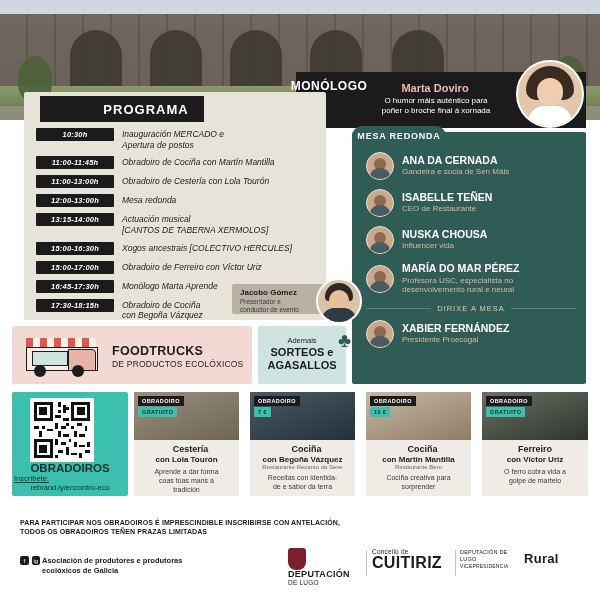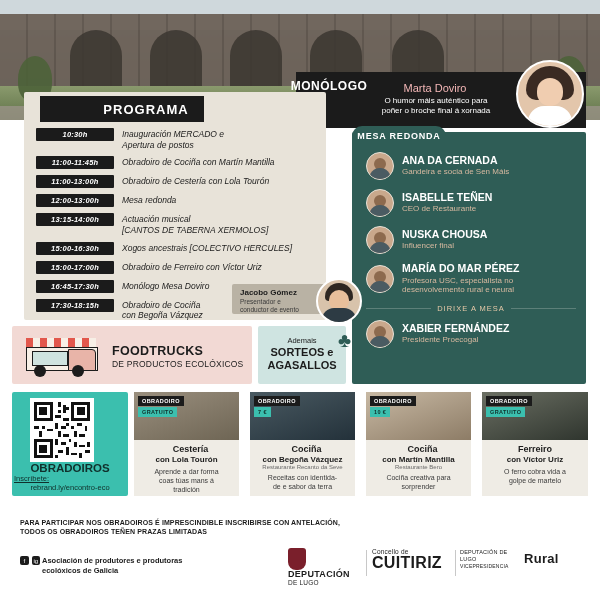--- a/index.html
+++ b/index.html
@@ -56,21 +56,21 @@
   
   .monoblock{
     position:absolute;left:296px;top:72px;width:290px;height:56px;background:#1b1b1b;
   }
   .mono-tab-outer{
     position:absolute;left:296px;top:78px;width:66px;height:16px;background:#1b1b1b;
     color:#fff;font-size:12px;font-weight:bold;letter-spacing:.5px;
     display:flex;align-items:center;justify-content:center;border-radius:2px;
   }
   .mono-name{position:absolute;left:360px;top:82px;width:150px;text-align:center;
-    color:#f3b6b6;font-size:11px;font-weight:normal;}
+    color:#f3b6b6;font-size:11px;font-weight:bold;}
   .mono-desc{position:absolute;left:352px;top:96px;width:168px;text-align:center;
     color:#ffffff;font-size:8px;line-height:1.25;}
   .mono-photo{position:absolute;left:516px;top:60px;width:64px;height:64px;border-radius:50%;
     background:#e3c6ab;overflow:hidden;border:2px solid #fff;}
   .mono-photo .hair{position:absolute;left:8px;top:4px;width:48px;height:34px;border-radius:24px 24px 10px 10px;background:#3a2a22;}
   .mono-photo .face{position:absolute;left:19px;top:16px;width:26px;height:28px;border-radius:13px;background:#f0cdb0;}
   .mono-photo .body{position:absolute;left:10px;bottom:0;width:44px;height:20px;border-radius:16px 16px 0 0;background:#ffffff;}
 
   
   .prog{
@@ -214,21 +214,21 @@
     <div class="prow">
       <div class="ptime">15:00-16:30h</div>
       <div class="ptxt" style="white-space:pre-line">Xogos ancestrais [COLECTIVO HERCULES]</div>
     </div>
     <div class="prow">
       <div class="ptime">15:00-17:00h</div>
       <div class="ptxt" style="white-space:pre-line">Obradoiro de Ferreiro con Víctor Uriz</div>
     </div>
     <div class="prow">
       <div class="ptime">16:45-17:30h</div>
-      <div class="ptxt" style="white-space:pre-line">Monólogo Mesa Doviro</div>
+      <div class="ptxt" style="white-space:pre-line">Monólogo Marta Aprende</div>
     </div>
     <div class="prow">
       <div class="ptime">17:30-18:15h</div>
       <div class="ptxt" style="white-space:pre-line">Obradoiro de Cociña
 con Begoña Vázquez</div>
     </div>
     <div class="prow">
       <div class="ptime">18:15h</div>
       <div class="ptxt" style="white-space:pre-line">Peche evento</div>
     </div>
@@ -257,21 +257,21 @@
         <div class="mesa-role" style="white-space:pre-line">CEO de Restaurante</div>
       </div>
     </div>
     <div class="mesa-item">
       <div class="mesa-av">
           <i></i>
           <b></b>
         </div>
       <div>
         <div class="mesa-name">NUSKA CHOUSA</div>
-        <div class="mesa-role" style="white-space:pre-line">Influencer final</div>
+        <div class="mesa-role" style="white-space:pre-line">Influencer vida</div>
       </div>
     </div>
     <div class="mesa-item">
       <div class="mesa-av">
           <i></i>
           <b></b>
         </div>
       <div>
         <div class="mesa-name">MARÍA DO MAR PÉREZ</div>
         <div class="mesa-role" style="white-space:pre-line">Profesora USC, especialista no

